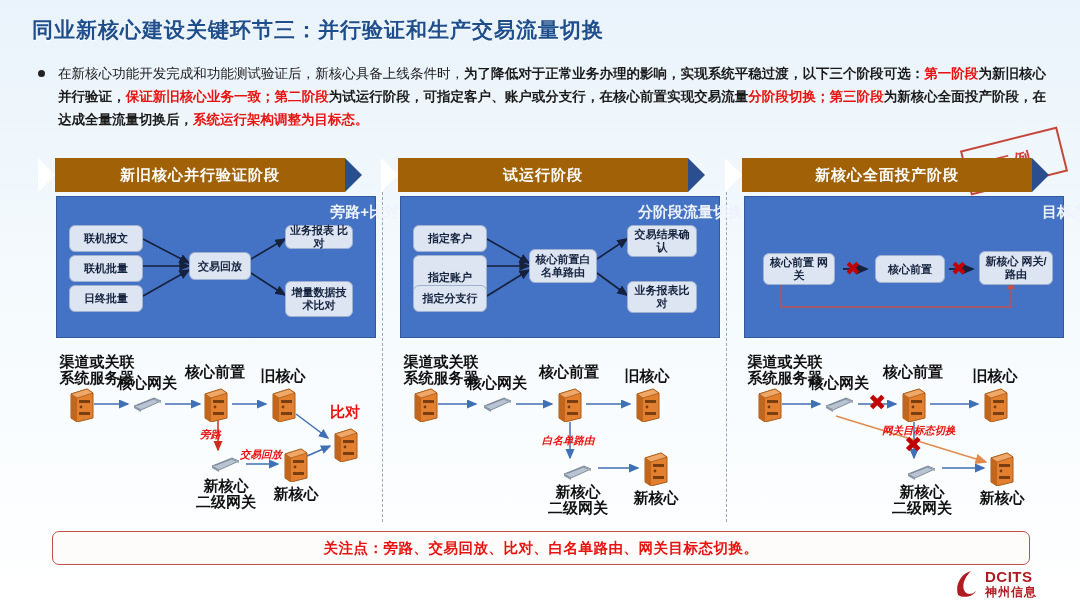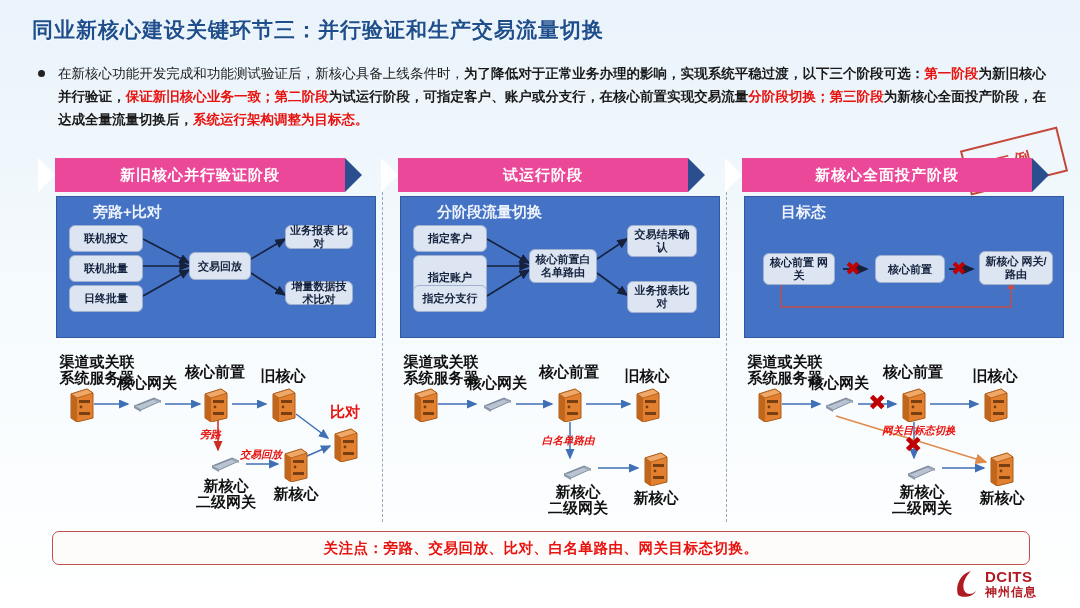--- a/index.html
+++ b/index.html
@@ -21,21 +21,21 @@
     background:#222;
   }
   .para{
     margin-left:22px;font-size:13.5px;line-height:23px;color:#1a1a1a;
     text-align:justify;
   }
   .para .b{font-weight:bold;}
   .para .r{color:#e8130f;font-weight:bold;}
   
   .banner{
-    position:absolute;height:34px;background:#ec4899;color:#fff;
+    position:absolute;height:34px;background:#a16207;color:#fff;
     display:flex;align-items:center;justify-content:center;
     font-size:15px;font-weight:bold;letter-spacing:1px;
   }
   .banner::before{
     content:"";position:absolute;left:-17px;top:0;width:0;height:0;
     border-top:17px solid transparent;border-bottom:17px solid transparent;
     border-left:17px solid #fff;z-index:3;
   }
   .banner::after{
     content:"";position:absolute;right:-17px;top:0;width:0;height:0;
@@ -52,21 +52,21 @@
     position:absolute;top:192px;height:330px;width:0;
     border-left:1px dashed #9aa6bb;
   }
   #vdiv1{left:382px;} #vdiv2{left:726px;}
   
   .flowpanel{
     position:absolute;left:6px;top:0;width:318px;height:140px;
     background:#4472c4;border:1px solid #33589f;
   }
   .flowtitle{
-    position:absolute;top:6px;left:16px;width:100%;text-align:left;
+    position:absolute;top:6px;left:4px;width:100%;text-align:right;
     color:#eef3fc;font-size:15px;font-weight:bold;padding-left:20px;
   }
   .fbox{
     position:absolute;background:#dde5f3;border:1px solid #9fb1cf;
     border-radius:6px;color:#14223d;font-size:11px;font-weight:bold;
     display:flex;align-items:center;justify-content:center;text-align:center;
     line-height:13px;padding:0 2px;box-sizing:border-box;
   }
   .fsvg{position:absolute;left:0;top:0;width:100%;height:100%;
         pointer-events:none;}
@@ -142,21 +142,21 @@
       <path d="M86,99 L132,73" stroke="#16213d" stroke-width="1.6" fill="none" marker-end="url(#ah1)"></path>
       <path d="M194,62 L228,42" stroke="#16213d" stroke-width="1.6" fill="none" marker-end="url(#ah1)"></path>
       <path d="M194,76 L228,98" stroke="#16213d" stroke-width="1.6" fill="none" marker-end="url(#ah1)"></path>
     </svg>
     <div class="fbox" style="left:12px;top:28px;width:74px;height:27px">联机报文</div>
     <div class="fbox" style="left:12px;top:58px;width:74px;height:27px">联机批量</div>
     <div class="fbox" style="left:12px;top:88px;width:74px;height:27px">日终批量</div>
     <div class="fbox" style="left:132px;top:55px;width:62px;height:28px">交易回放</div>
     <div class="fbox wrap" style="left:228px;top:28px;width:68px;height:24px">业务报表
 比对</div>
-    <div class="fbox wrap" style="left:228px;top:84px;width:68px;height:24px">增量数据技
+    <div class="fbox wrap" style="left:228px;top:84px;width:68px;height:36px">增量数据技
 术比对</div>
   </div>
 
   <div class="diag">
     <svg class="fsvg" viewBox="0 0 330 184">
       <defs>
         <marker id="ab1" markerWidth="7" markerHeight="7" refX="6" refY="3" orient="auto">
           <path d="M0,0 L7,3 L0,6 z" fill="#3f6fb5"></path>
           </marker>
         <marker id="ar1" markerWidth="7" markerHeight="7" refX="6" refY="3" orient="auto">

